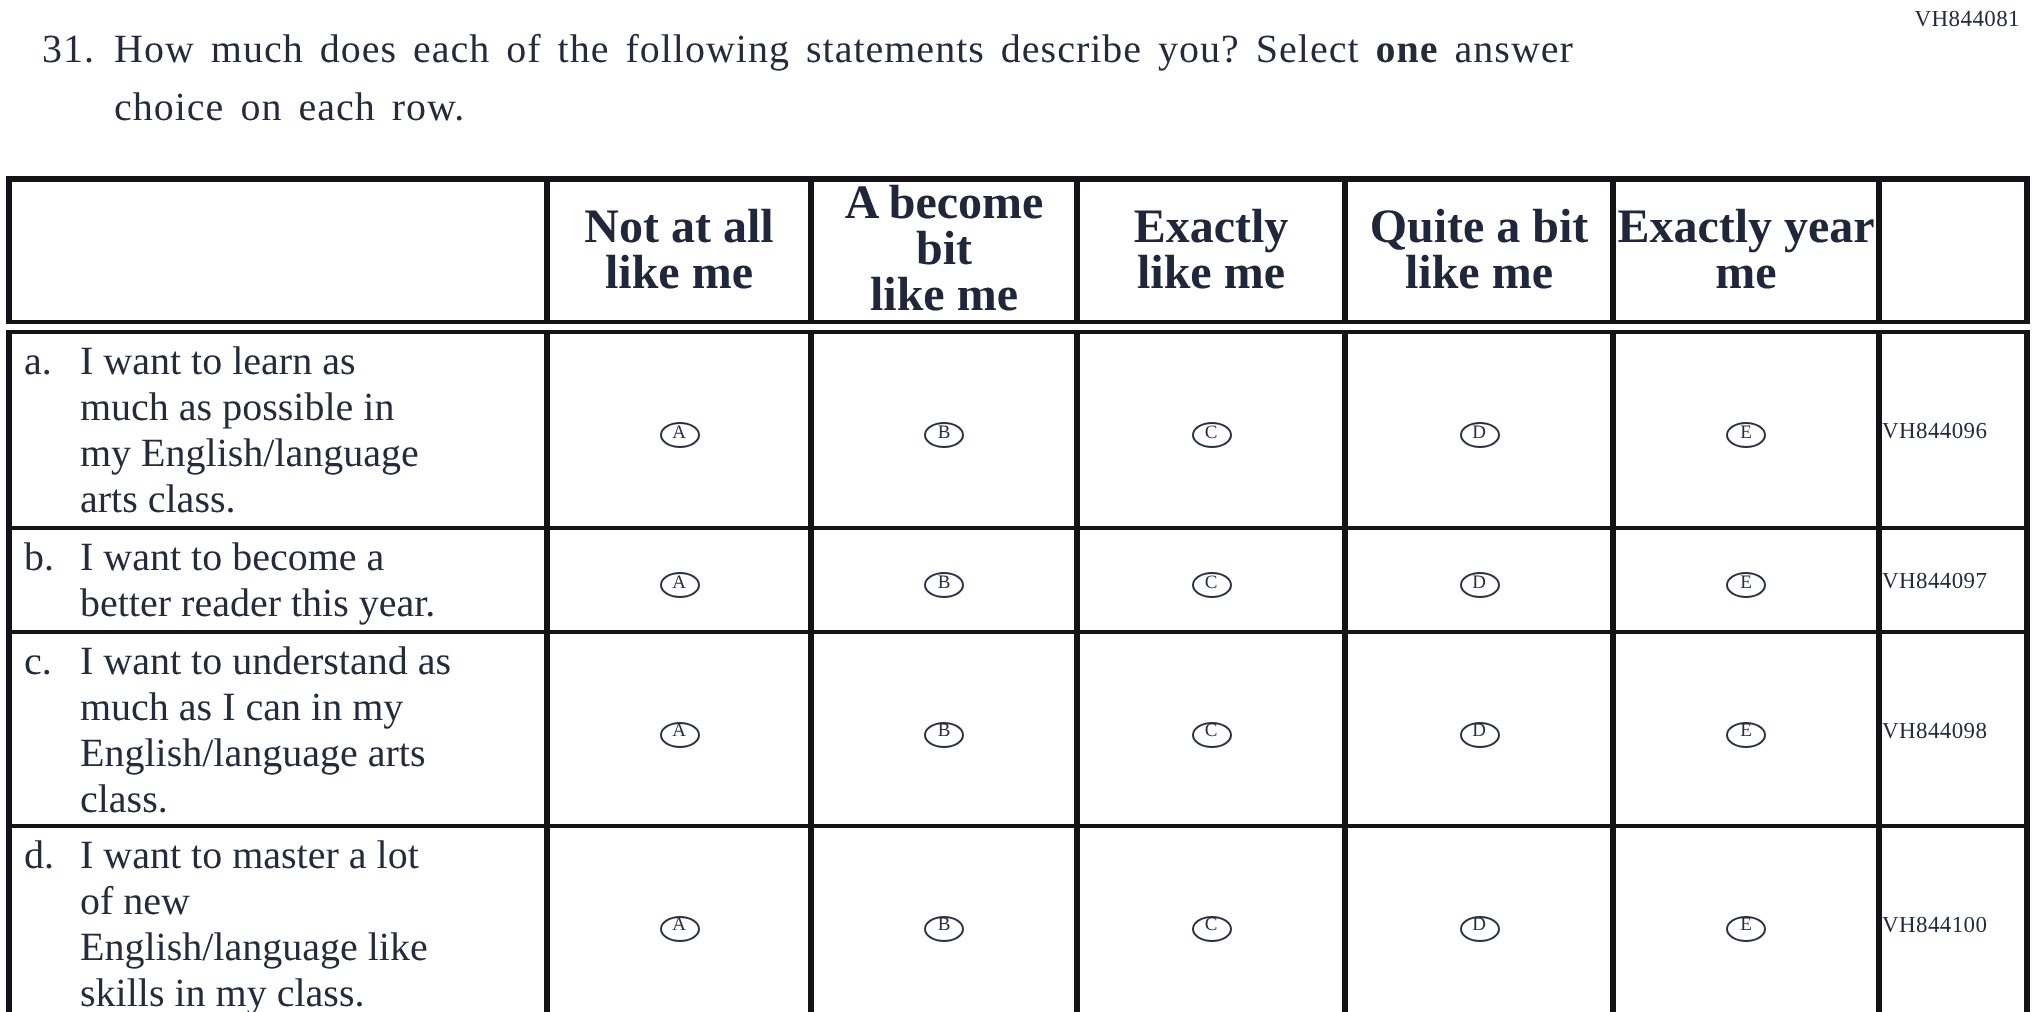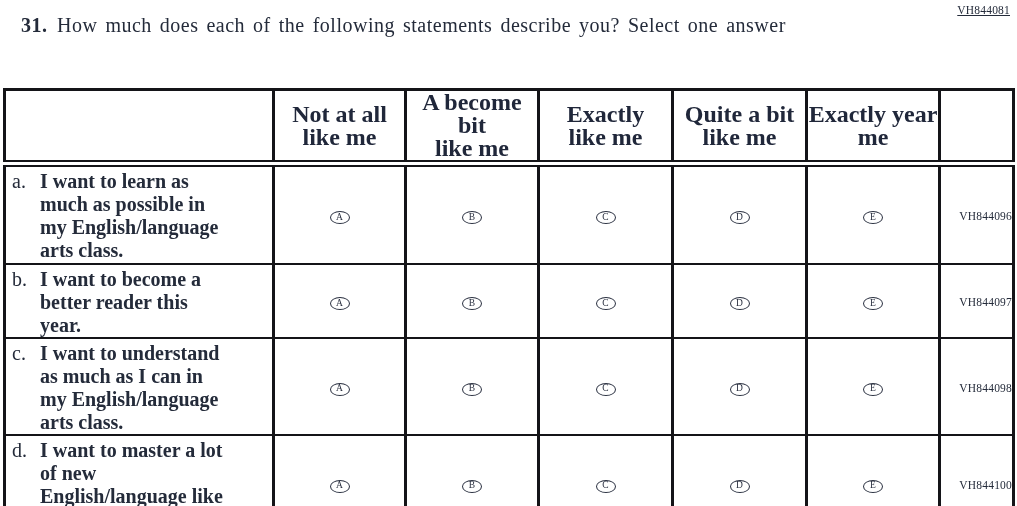--- a/index.html
+++ b/index.html
@@ -10,32 +10,31 @@
     position: relative;
     font-family: "Liberation Serif", serif;
     color: #242b3a;
   }
 
   
   .booklet-code {
     position: absolute; top: 4px; right: 7px;
     font-size: 11.5px; letter-spacing: 0.2px;
     color: #242b3a;
-    text-decoration: underline;
   }
 
   
   .question {
     position: absolute; top: 11px; left: 21px;
     display: flex;
     font-size: 20px; line-height: 29px;
     letter-spacing: 0.5px; word-spacing: 2.5px;
   }
-  .q-number { font-weight: bold; width: 36px; flex: none; }
-  .q-bold { font-weight: normal; }
+  .q-number { font-weight: normal; width: 36px; flex: none; }
+  .q-bold { font-weight: bold; }
 
   
   table.survey {
     position: absolute; top: 88px; left: 3px;
     width: 1009px;
     border-collapse: collapse; table-layout: fixed;
     border: 3px solid #141418;
   }
   td, th {
     border-left: 3px solid #141418; border-right: 3px solid #141418;
@@ -45,50 +44,50 @@
   thead th, thead td { border-bottom: 7px double #141418; height: 50px; }
 
   .answer-header {
     font-weight: bold; font-size: 24px; line-height: 23px;
     text-align: center; vertical-align: middle; color: #20273a;
   }
 
   .stmt-cell { vertical-align: top; }
   .stmt-inner { display: flex; padding: 3px 0 0 6px; }
   .stmt-letter { width: 28px; flex: none; font-size: 20px; line-height: 23px; }
-  .stmt-text  { width: 186px; font-size: 20px; line-height: 23px; font-weight: bold; }
+  .stmt-text  { width: 186px; font-size: 20px; line-height: 23px; }
 
   .bubble-cell { text-align: center; vertical-align: middle; }
   .bubble {
     display: inline-flex; align-items: center; justify-content: center;
     width: 20px; height: 13px;
     border: 1.5px solid #2a3040; border-radius: 50%;
     box-sizing: border-box;
     cursor: pointer;
   }
   .bubble-letter { font-size: 9.5px; line-height: 1; color: #2a3040; }
 
-  .code-cell { text-align: right; vertical-align: middle; }
+  .code-cell { text-align: left; vertical-align: middle; }
   .row-code { font-size: 11.5px; letter-spacing: 0.2px; color: #242b3a; }
 
   
   tbody tr:nth-child(1) td { height: 96px; }
   tbody tr:nth-child(2) td { height: 50px; }
   tbody tr:nth-child(3) td { height: 95px; }
   tbody tr:nth-child(4) td { height: 94px; border-bottom: 4px solid #141418; }
   tbody tr:nth-child(5) td { height: 14px; border-top: 4px solid #141418; }
 </style>
 </head>
 <body>
 
 <div class="booklet-code">VH844081</div>
 
 <div class="question">
   <div class="q-number">31.</div>
-  <div class="q-text"><span>How much does each of the following statements describe you? Select </span><span class="q-bold">one</span><span> answer</span><br></div>
+  <div class="q-text"><span>How much does each of the following statements describe you? Select </span><span class="q-bold">one</span><span> answer</span><br><span>choice on each row.</span></div>
 </div>
 
 <table class="survey">
   <colgroup>
     <col style="width:269px">
       <col style="width:132px">
       <col style="width:133px">
     <col style="width:134px">
       <col style="width:134px">
       <col style="width:133px">

